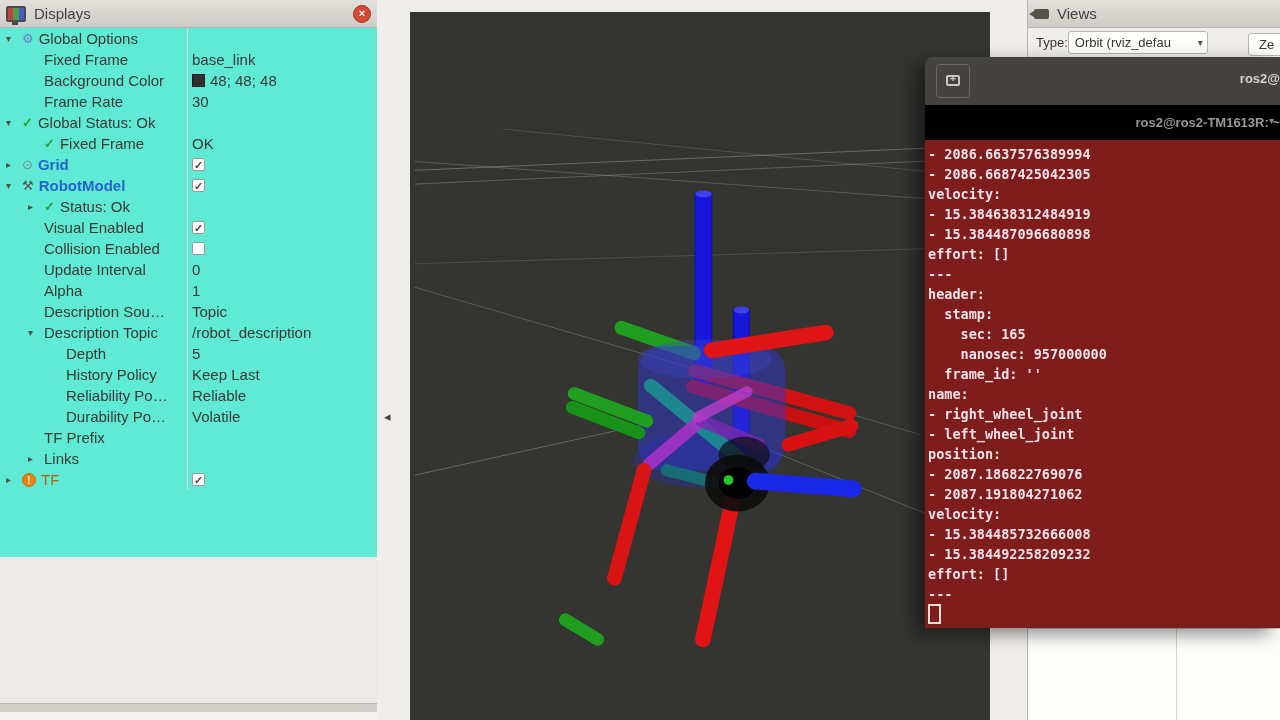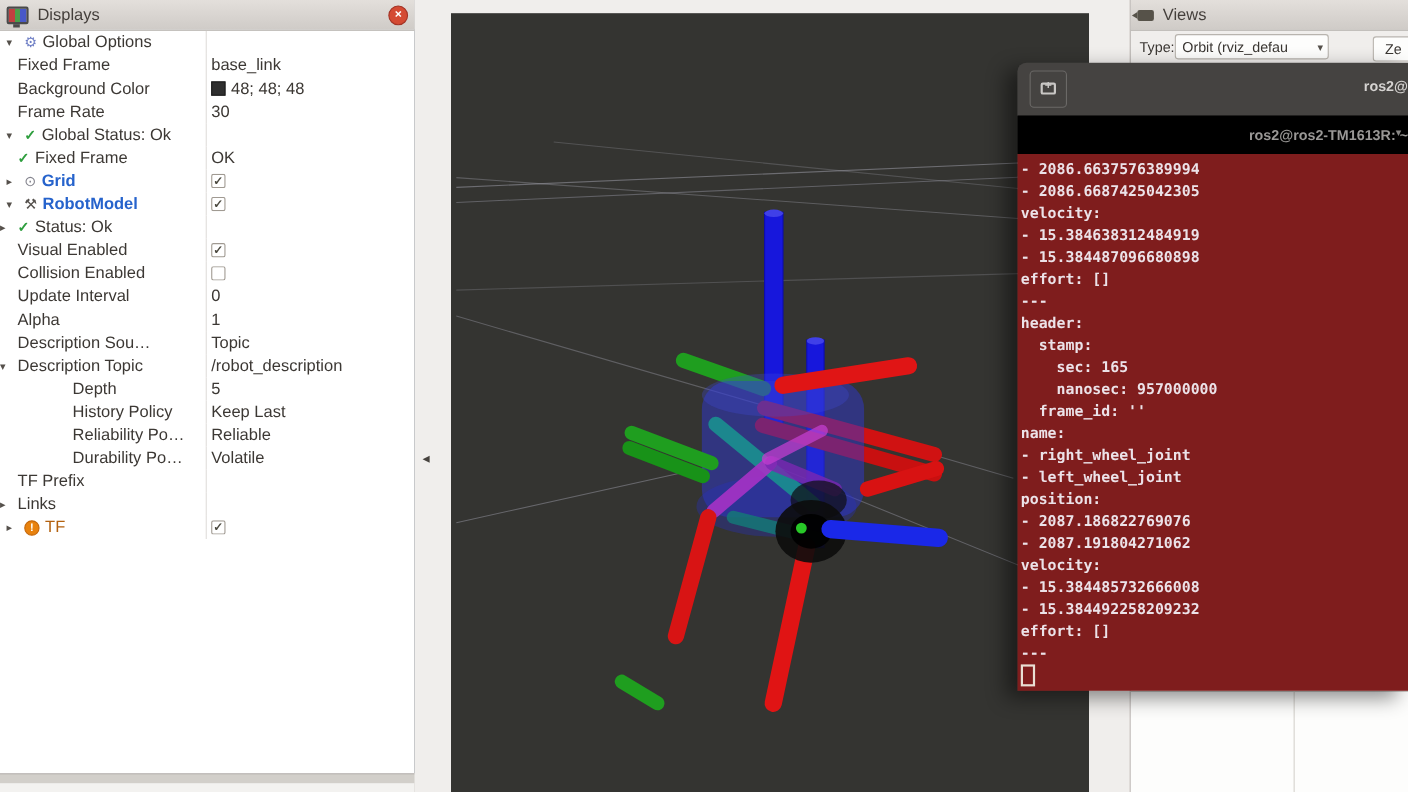--- a/index.html
+++ b/index.html
@@ -1,33 +1,33 @@
 <!DOCTYPE html>
 <html><head>
 <meta charset="utf-8">
 <style>
   html,body{margin:0;padding:0;width:1280px;height:720px;overflow:hidden;
     font-family:"Liberation Sans",sans-serif;background:#ece9e6;position:relative}
   .abs{position:absolute}
 
   
-  #displays-panel{left:0;top:0;width:377px;height:703px;background:#ffffff;border-right:6px solid #0f172a}
+  #displays-panel{left:0;top:0;width:377px;height:557px;background:#5eead4;border-right:6px solid #0f172a}
   .panel-titlebar{position:absolute;left:0;top:0;right:0;height:28px;
     background:linear-gradient(#e3dfdb,#cfcbc7);border-bottom:1px solid #b7b3af;
     display:flex;align-items:center;padding:0 6px;box-sizing:border-box;color:#443f3b;font-size:15px}
   .mon-icon{width:16px;height:12px;border:2px solid #4a4a4a;border-radius:2px;margin-right:8px;position:relative;
     background:linear-gradient(90deg,#c04040 0 33%,#4aa04a 33% 66%,#4858c8 66% 100%)}
   .mon-icon::after{content:'';position:absolute;left:4px;bottom:-5px;width:6px;height:3px;background:#4a4a4a}
   .close-btn{margin-left:auto;width:16px;height:16px;border-radius:50%;background:#d44a33;border:1px solid #a33325;
     color:#fff;font-size:11px;font-weight:bold;line-height:15px;text-align:center}
   #displays-tree{position:absolute;left:0;top:28px;right:0;bottom:0;overflow:hidden}
   .trow{display:flex;height:21px;align-items:center;font-size:15px;color:#3c3834}
   .tleft{width:188px;flex:none;display:flex;align-items:center;height:100%;overflow:hidden;
     border-right:1px solid #e0dedb;box-sizing:border-box}
-  .level-0 .tleft{padding-left:6px}.level-1 .tleft{}.level-2 .tleft{padding-left:50px}
+  .level-0 .tleft{padding-left:6px}.level-1 .tleft{padding-left:28px}.level-2 .tleft{padding-left:50px}
   .arrow{width:16px;flex:none;font-size:10px;color:#55504b}
   .arrow-down .arrow::before{content:'▾'}
   .arrow-right .arrow::before{content:'▸'}
   .ricon{flex:none;margin-right:5px;font-size:13px;line-height:14px}
   .icon-gear .ricon::before{content:'⚙';color:#6f7fc5}
   .icon-check .ricon::before{content:'✓';color:#2e9e3e;font-weight:bold}
   .icon-eye .ricon::before{content:'⊙';color:#84848e}
   .icon-robot .ricon::before{content:'⚒';color:#56524e}
   .icon-warn .ricon{width:14px;height:14px;border-radius:50%;background:#e8820e;border:1px solid #c5670a;
     color:#fff;font-size:10px;font-weight:bold;text-align:center;line-height:13px;box-sizing:border-box}

